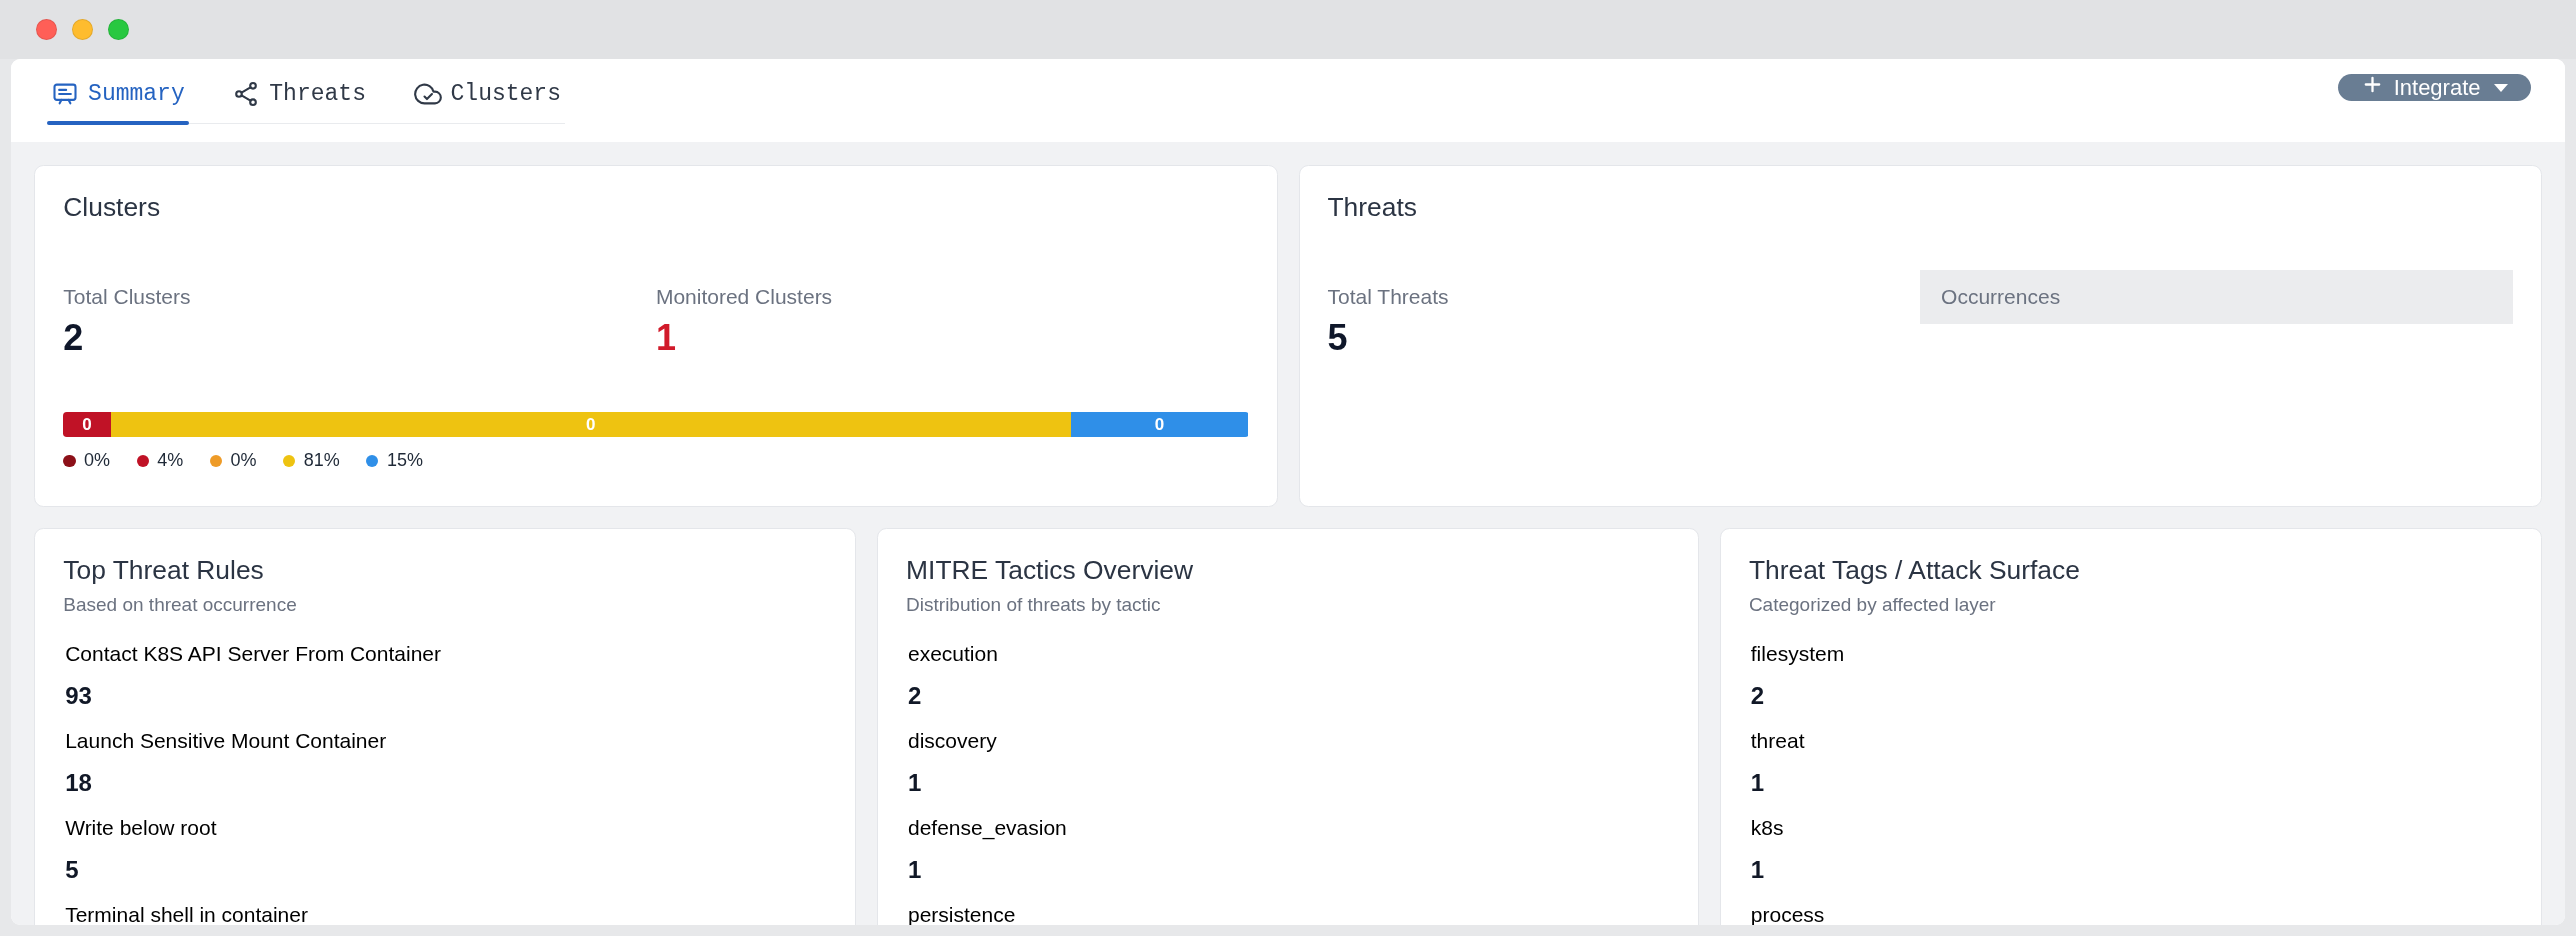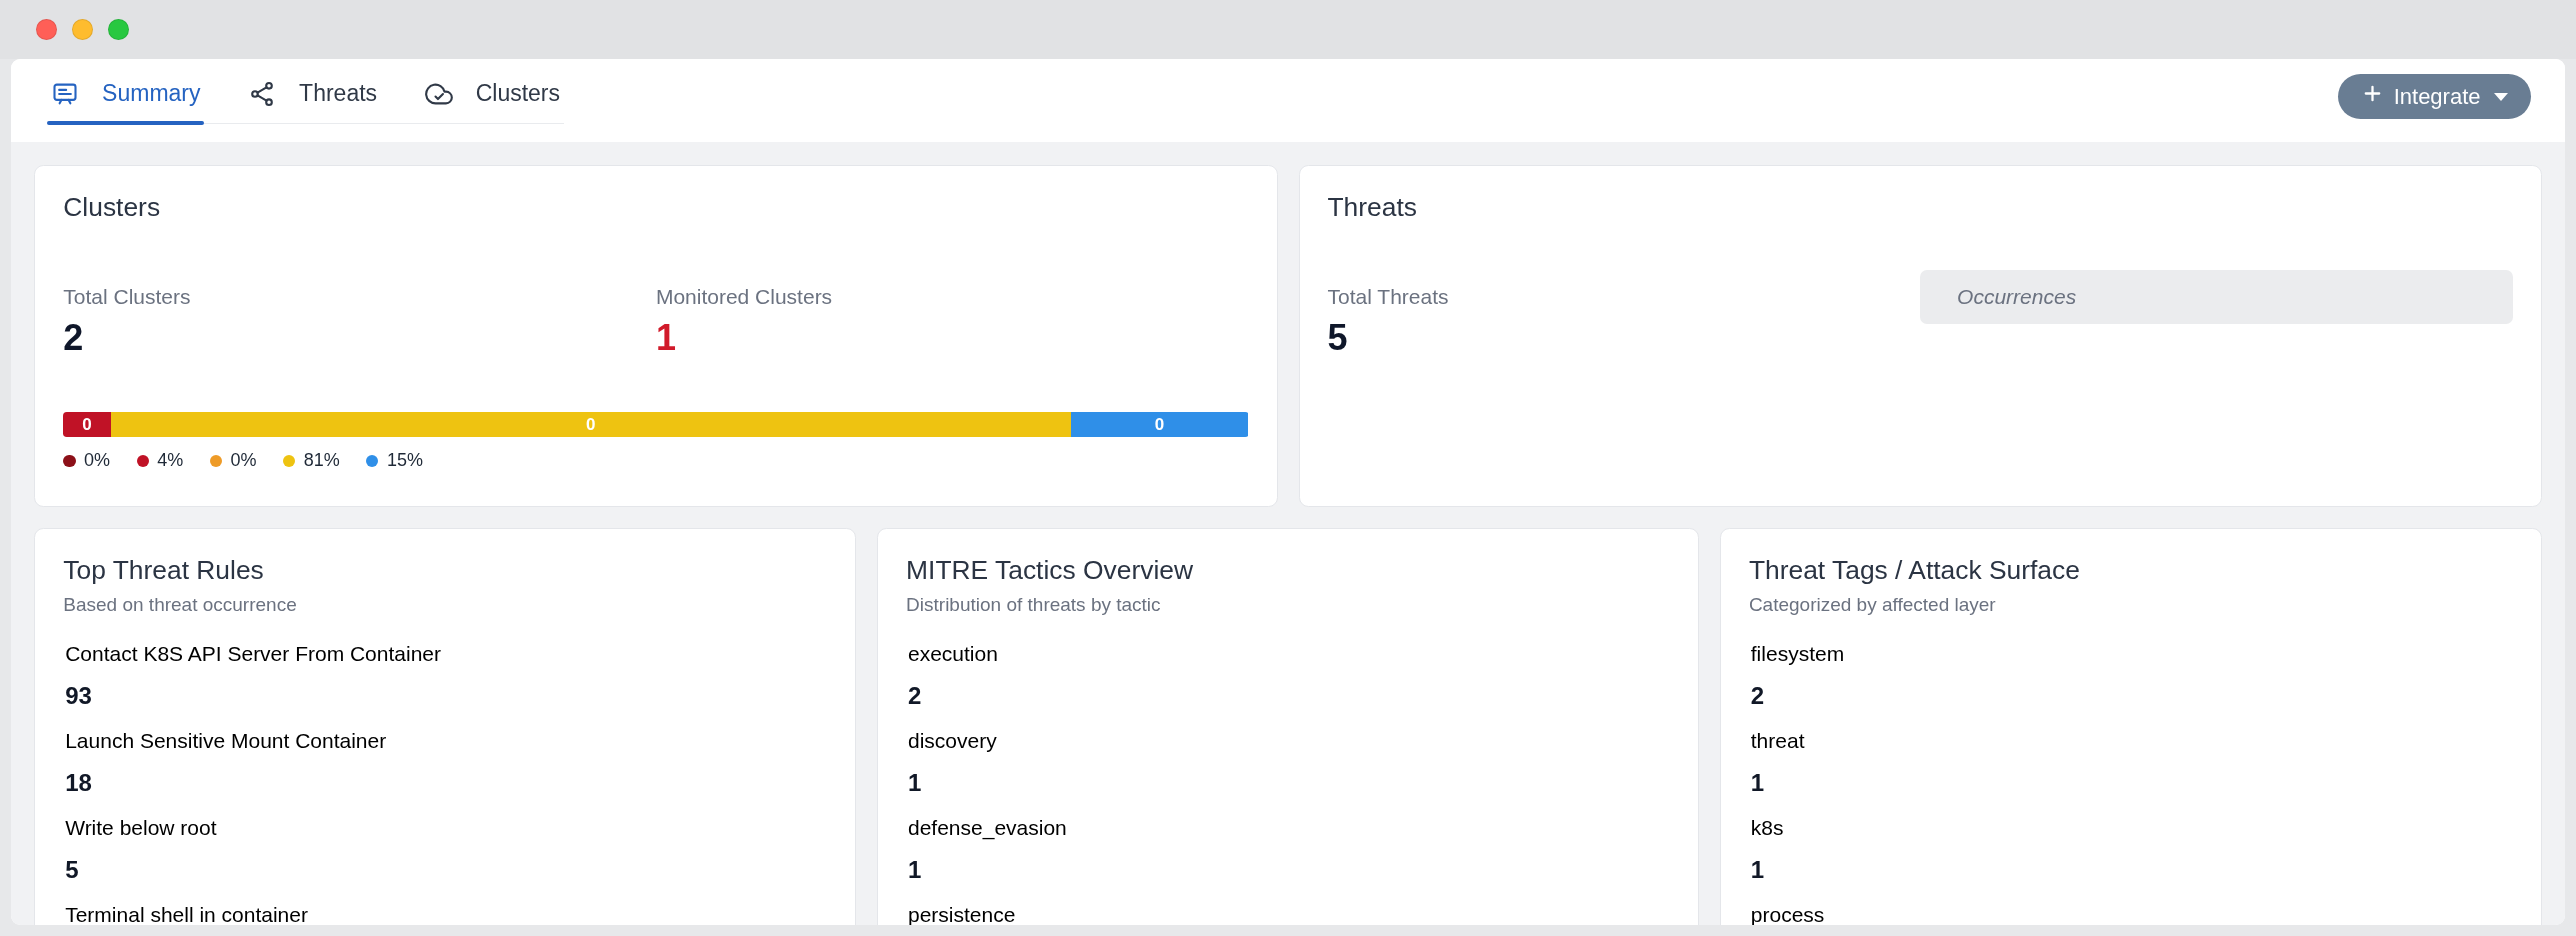--- a/index.html
+++ b/index.html
@@ -10,39 +10,39 @@
     -webkit-font-smoothing:antialiased;
   }
   
   .titlebar{height:59px;background:#e1e2e4;display:flex;align-items:center;padding-left:36px;}
   .tl{width:21px;height:21px;border-radius:50%;display:inline-block;margin-right:15px;border:0.9px solid rgba(0,0,0,.10);box-sizing:border-box;}
   .tl.red{background:#ff5f57}.tl.yellow{background:#febc2e}.tl.green{background:#28c840}
   .content{margin:0 11.3px 11.3px;height:866px;background:#fff;border-radius:9.4px;overflow:hidden;display:flex;flex-direction:column;}
   
   .header{height:83px;background:#fff;display:flex;justify-content:space-between;align-items:flex-start;padding:0 34px 0 36px;flex:none;}
   .tabs{display:inline-flex;gap:40px;margin-top:13.2px;border-bottom:1.9px solid #e9ebee;}
-  .tab{display:flex;align-items:center;gap:23px;padding:7.6px 3.8px 15px 3.8px;font-size:23px;color:#303947;position:relative;cursor:pointer;}
+  .tab{display:flex;align-items:center;gap:9px;padding:7.6px 3.8px 15px 3.8px;font-size:23px;color:#303947;position:relative;cursor:pointer;font-family:Liberation Mono, monospace;}
   .tab .ticon svg{display:block}
   .tab.active{color:#2563c1;}
   .tab.active::after{content:'';position:absolute;left:0;right:0;bottom:-1.9px;height:3.8px;background:#2563c1;border-radius:1.9px;}
-  .integrate{margin-top:15px;height:45px;border:none;border-radius:23px;background:#697d93;color:#fff;font-size:22px;display:flex;align-items:center;gap:9.4px;padding:0 23px;font-family:inherit;cursor:pointer;}
+  .integrate{margin-top:15px;height:27px;border:none;border-radius:23px;background:#697d93;color:#fff;font-size:22px;display:flex;align-items:center;gap:9.4px;padding:0 23px;font-family:inherit;cursor:pointer;}
   .chev{width:0;height:0;border-left:7.6px solid transparent;border-right:7.6px solid transparent;border-top:8.5px solid #fff;margin-left:3.8px;}
   
   .main{flex:1;background:#f1f2f4;padding:23px;overflow:hidden;}
   .row{display:grid;gap:21px;}
   .row.top{grid-template-columns:1fr 1fr;margin-bottom:21px;}
   .row.bottom{grid-template-columns:1fr 1fr 1fr;}
   .card{background:#fff;border:0.9px solid #e4e6ea;border-radius:9.4px;padding:24.6px 28px;box-sizing:border-box;}
   .row.top .card{height:342px;}
   .row.bottom .card{height:453px;}
   .card h2{margin:0;font-size:26.4px;font-weight:500;color:#2b3443;line-height:32px;}
   
   .stats{display:grid;grid-template-columns:1fr 1fr;margin-top:47px;align-items:start;}
   .stat{padding-top:15px;}
-  .stat.boxed{background:#ebecee;border-radius:7px;padding:15px 37px;font-style:italic;}
+  .stat.boxed{background:#ebecee;border-radius:0;padding:15px 21px;}
   .slabel{font-size:21px;color:#6b7280;line-height:24.6px;}
   .svalue{font-size:36px;font-weight:700;color:#0f172a;margin-top:7.6px;line-height:42px;}
   .svalue.alert{color:#d11a2a;}
   
   .sevbar{margin-top:53px;height:25.5px;width:100%;display:flex;border-radius:3.8px;overflow:hidden;}
   .seg{height:100%;display:flex;align-items:center;justify-content:center;color:#fff;font-size:17px;font-weight:600;}
   .legend{display:flex;gap:26.4px;margin-top:13.2px;align-items:center;}
   .litem{display:flex;align-items:center;gap:8.5px;font-size:18px;color:#1f2937;}
   .dot{width:12.3px;height:12.3px;border-radius:50%;flex:none;}
   

